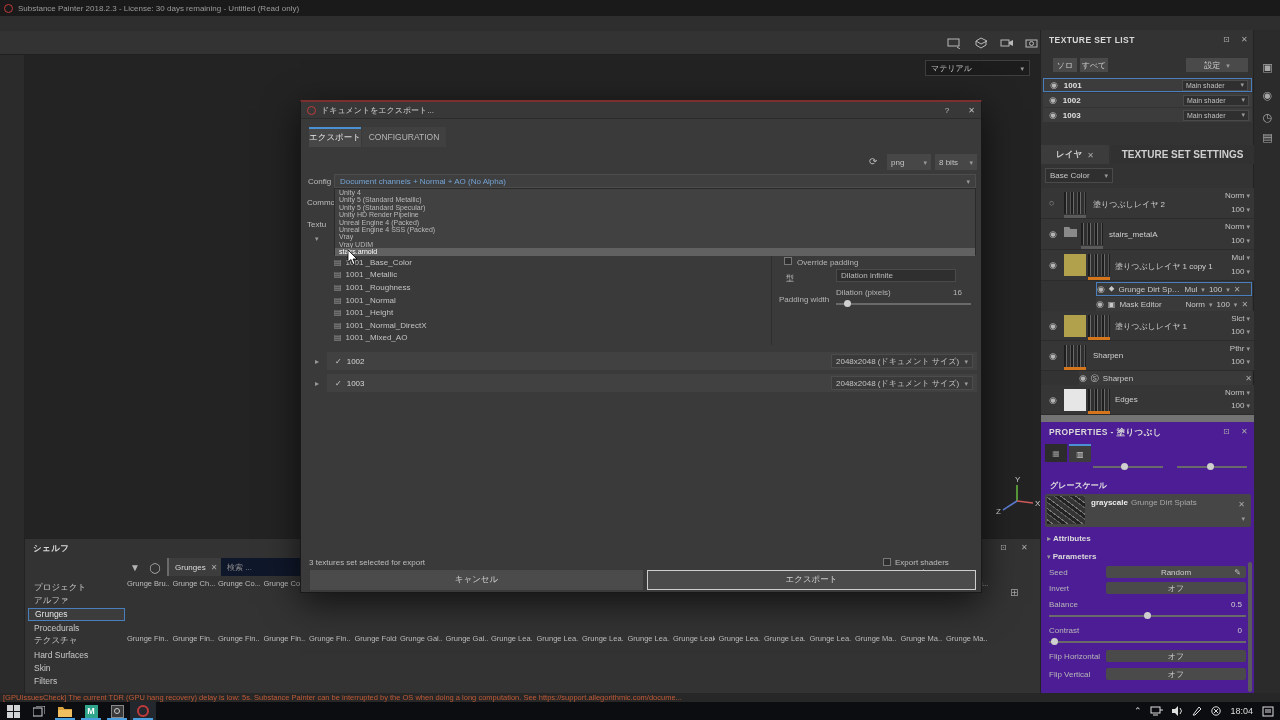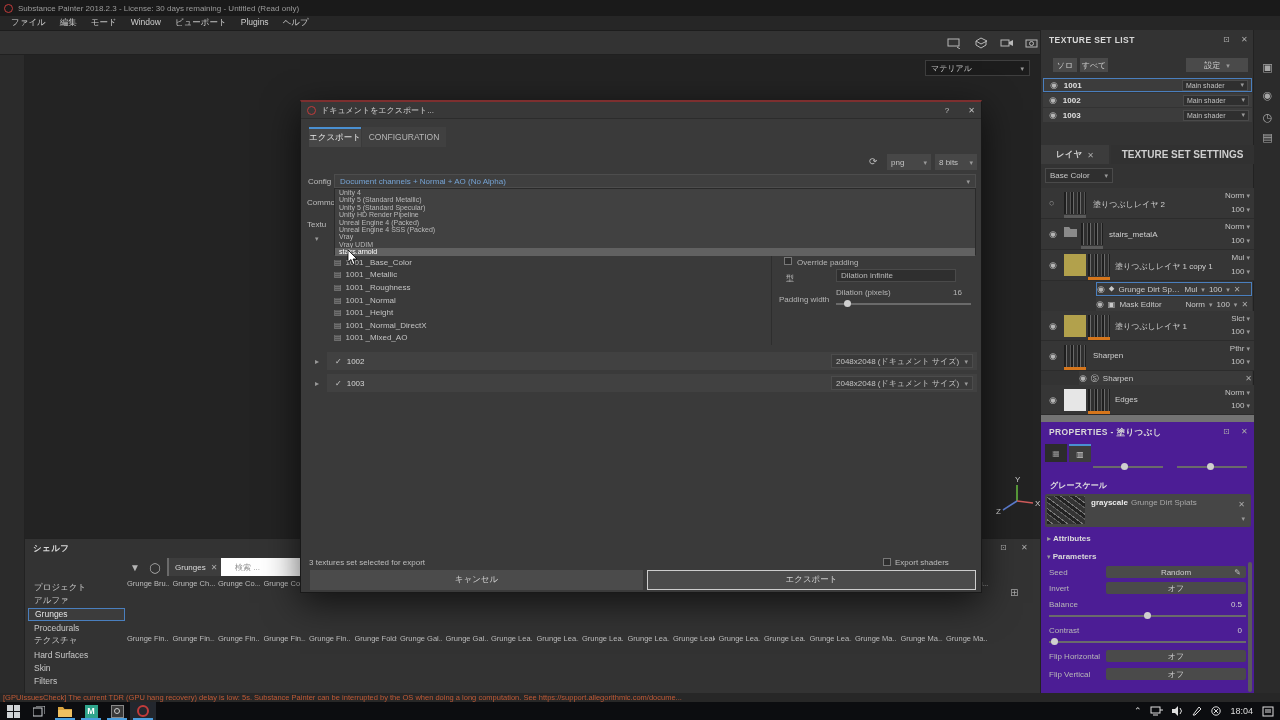--- a/index.html
+++ b/index.html
@@ -118,25 +118,20 @@
 </head>
 <body>
 
 <div class="screen">
 
   <div class="abs titlebar">
     <span class="sp-logo"></span>
     <span>Substance Painter 2018.2.3 - License: 30 days remaining - Untitled (Read only)</span>
   </div>
 
-  <div class="abs menubar">
-    <div>
-      
-    <span class="mi">ファイル</span><span class="mi">編集</span><span class="mi">モード</span><span class="mi">Window</span><span class="mi">ビューポート</span><span class="mi">Plugins</span><span class="mi">ヘルプ</span></div>
-  </div>
 
   <div class="abs toolbar">
     <div style="position:absolute;left:30px;top:0;height:24px;display:flex;gap:8px;align-items:center;">
 
     <span class="tbi" style="position:static"></span>
         <span class="tbi" style="position:static"></span>
         <span class="tbi" style="position:static"></span>
         <span class="tbi" style="position:static"></span>
         <span class="tbi" style="position:static"></span>
         <span class="tbi" style="position:static"></span>
@@ -447,21 +442,21 @@
         <span class="shelf-tool" style="position:static"></span>
         <span class="shelf-tool" style="position:static"></span>
         <span class="shelf-tool" style="position:static"></span>
       </div>
     <span class="shelf-tool" style="left:102px">▼</span>
     <span class="shelf-tool" style="left:122px">◯</span>
     <div class="abs" style="left:142px;top:19px;height:18px;background:#3d3d3d;border-left:2px solid #6a6a6a;display:flex;align-items:center;gap:5px;padding:0 6px;color:#ddd">
       <span>Grunges</span>
         <span class="xglyph"></span>
     </div>
-    <div class="abs" style="left:196px;top:19px;width:150px;height:18px;background:#ffffff;display:flex;align-items:center;padding:0 14px;color:#8e8e8e">
+    <div class="abs" style="left:196px;top:19px;width:150px;height:18px;background:#0f172a;display:flex;align-items:center;padding:0 6px;color:#8e8e8e">
       <span>検索 ...</span>
     </div>
     <div class="abs" style="left:0;top:42px;width:100px">
 
     <div class="shelf-cat" style="position:relative">
           <span>プロジェクト</span>
         </div>
         <div class="shelf-cat" style="position:relative">
           <span>アルファ</span>
         </div>

